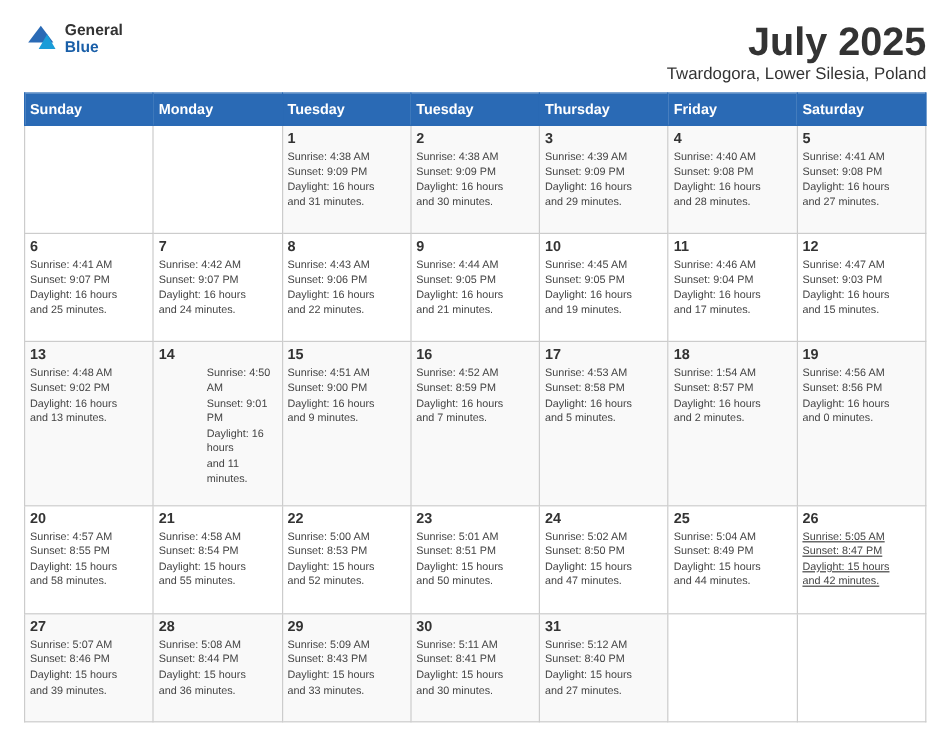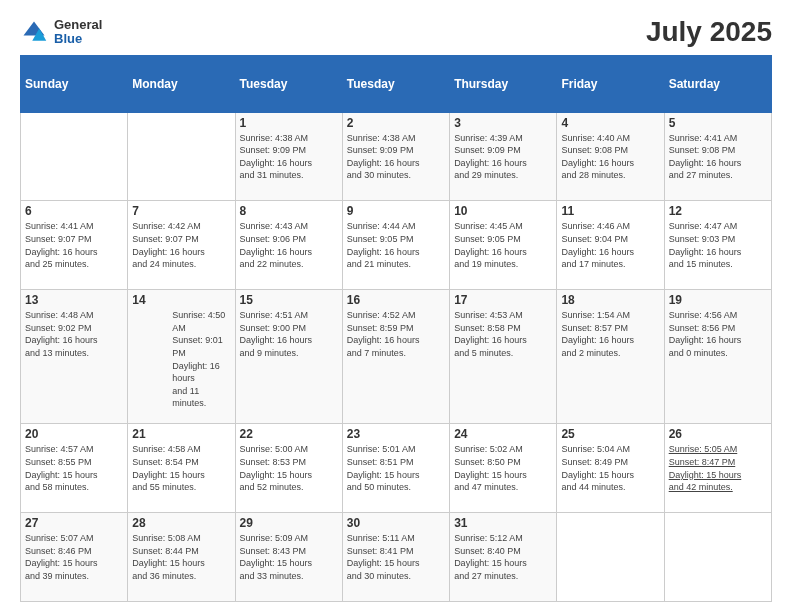--- a/index.html
+++ b/index.html
@@ -38,42 +38,42 @@
     .logo-general { color: #333; }
     .logo-blue { color: #1a5fa8; }
     .logo-icon {
       width: 28px;
       height: 28px;
     }
     .title-block {
       text-align: right;
     }
     .month-title {
-      font-size: 28px;
+      font-size: 33px;
       font-weight: bold;
       color: #333;
       line-height: 1;
     }
     .location {
       font-size: 14px;
       color: #333;
       margin-top: 2px;
     }
     .calendar {
       width: 100%;
       border-collapse: collapse;
       flex: 1;
       table-layout: fixed;
     }
     .calendar thead th {
       background: #2a6ab5;
       color: #fff;
       font-size: 12px;
       font-weight: bold;
-      padding: 21px 4px;
+      padding: 6px 4px;
       text-align: left;
       border: 1px solid #2a6ab5;
     }
     .calendar tbody td {
       border: 1px solid #ccc;
       vertical-align: top;
       padding: 3px 4px;
       font-size: 9.5px;
       color: #333;
       background: #fff;
@@ -106,20 +106,21 @@
         <polygon points="16,4 28,20 4,20" fill="#2a6ab5"></polygon>
         <polygon points="22,12 30,26 14,26" fill="#1a9cd8"></polygon>
       </svg>
       <div class="logo-text">
         <span class="logo-general">General</span>
         <span class="logo-blue">Blue</span>
       </div>
     </div>
     <div class="title-block">
       <div class="month-title">July 2025</div>
+      <div class="location">Twardogora, Lower Silesia, Poland</div>
     </div>
   </div>
 
   <table class="calendar">
     <thead>
       <tr>
       <th>Sunday</th>
           <th>Monday</th>
           <th>Tuesday</th>
           <th>Tuesday</th>

